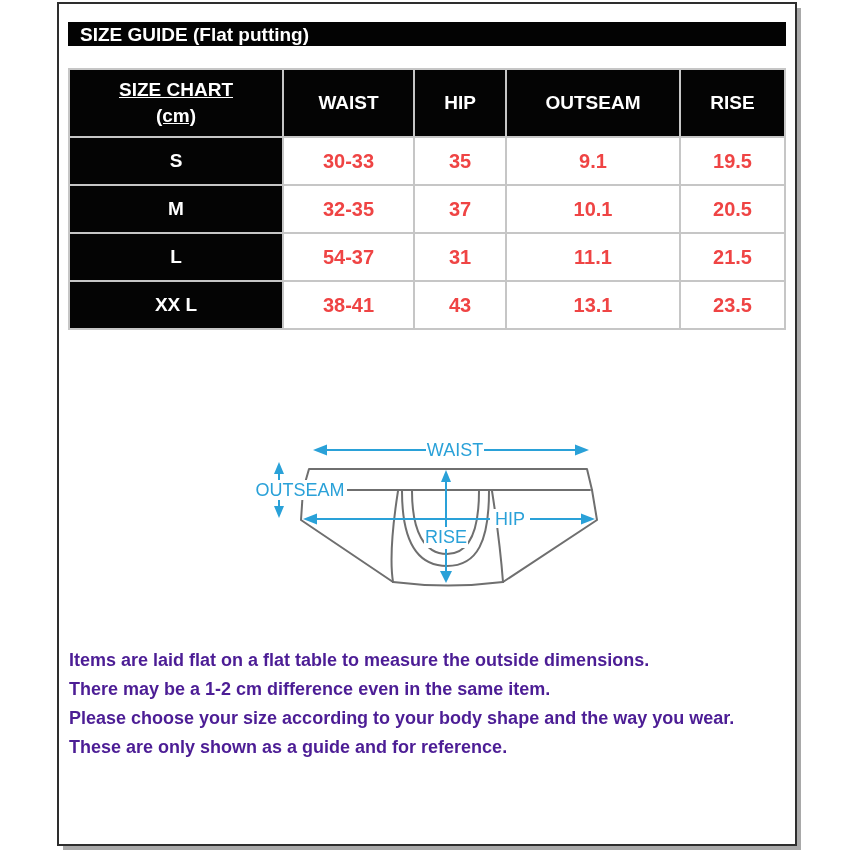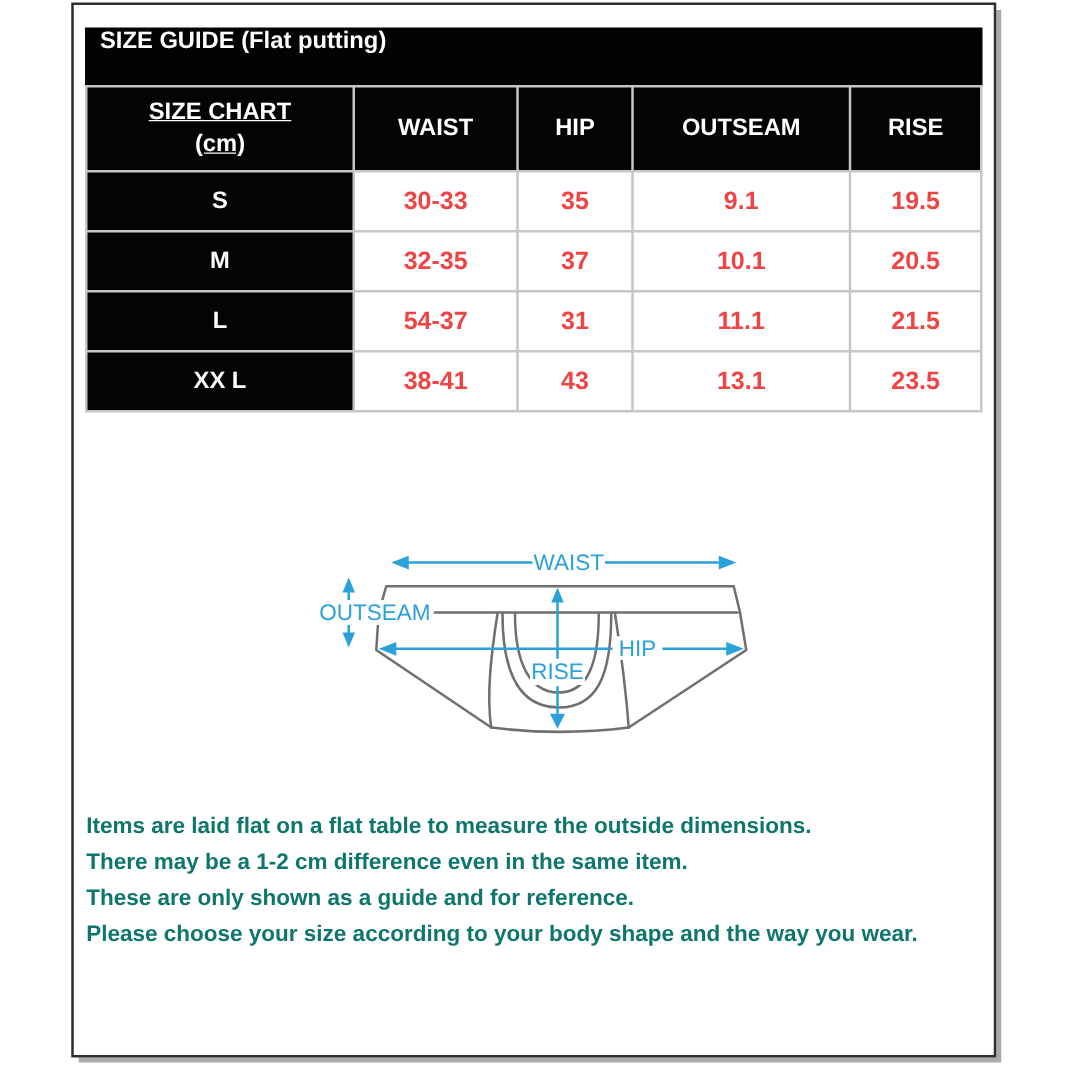--- a/index.html
+++ b/index.html
@@ -6,22 +6,22 @@
   body{
     width:854px;height:854px;background:#ffffff;position:relative;
     font-family:"Liberation Sans","DejaVu Sans",sans-serif;
   }
   .frame{
     position:absolute;left:57px;top:2px;width:736px;height:840px;
     background:#fff;border:2px solid #2e2e2e;
     box-shadow:5px 5px 0 -1px #a9a9a9;
   }
   .title-bar{
-    position:absolute;left:9px;top:18px;width:718px;height:47px;
-    background:#030303;color:#fff;display:flex;align-items:flex-start;
+    position:absolute;left:9px;top:18px;width:718px;height:24px;
+    background:#030303;color:#fff;display:flex;align-items:flex-end;
     font-size:19px;font-weight:bold;padding:0;box-sizing:border-box;
   }
   .title-bar span{padding-left:12px;}
   table.size-table{
     position:absolute;left:9px;top:64px;
     border-collapse:separate;border-spacing:2px;
     background:#c6c6c6;table-layout:fixed;
   }
   table.size-table col.c1{width:212px;}
   table.size-table col.c2{width:129px;}
@@ -33,21 +33,21 @@
   }
   .size-table th{height:66px;font-size:19px;font-weight:bold;}
   .size-table td{height:46px;}
   .dark{background:#040404;color:#ffffff;}
   .cell-white{background:#ffffff;color:#ef4444;font-size:20px;font-weight:bold;}
   .size-col{font-size:19px;font-weight:bold;}
   .hdr-sub{display:block;line-height:1.35;text-decoration:underline;}
   .diagram-svg{position:absolute;left:181px;top:424px;}
   .notes{
     position:absolute;left:10px;top:642px;width:692px;
-    font-size:18px;font-weight:bold;color:#0f766e;line-height:29px;
+    font-size:18px;font-weight:bold;color:#4c1d95;line-height:29px;
   }
   .notes p{margin:0;}
   .notes p.indent{padding-left:5px;}
 </style>
 </head>
 <body>
 
 <div class="frame">
 
   <div class="title-bar">
@@ -148,17 +148,17 @@
       <text x="215" y="28">WAIST</text>
       <text x="60" y="68">OUTSEAM</text>
       <text x="270" y="97">HIP</text>
       <text x="206" y="115">RISE</text>
     </g>
   </svg>
 
   <div class="notes">
     <p>Items are laid flat on a flat table to measure the outside dimensions.</p>
     <p>There may be a 1-2 cm difference even in the same item.</p>
+    <p>Please choose your size according to your body shape and the way you wear.</p>
     <p>These are only shown as a guide and for reference.</p>
-    <p>Please choose your size according to your body shape and the way you wear.</p>
   </div>
 
 </div>
 
 </body></html>

